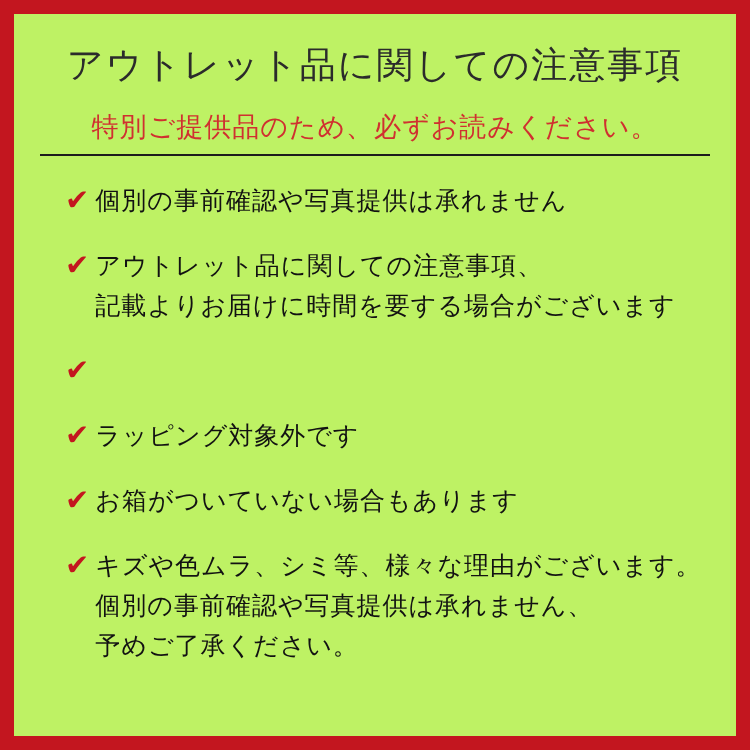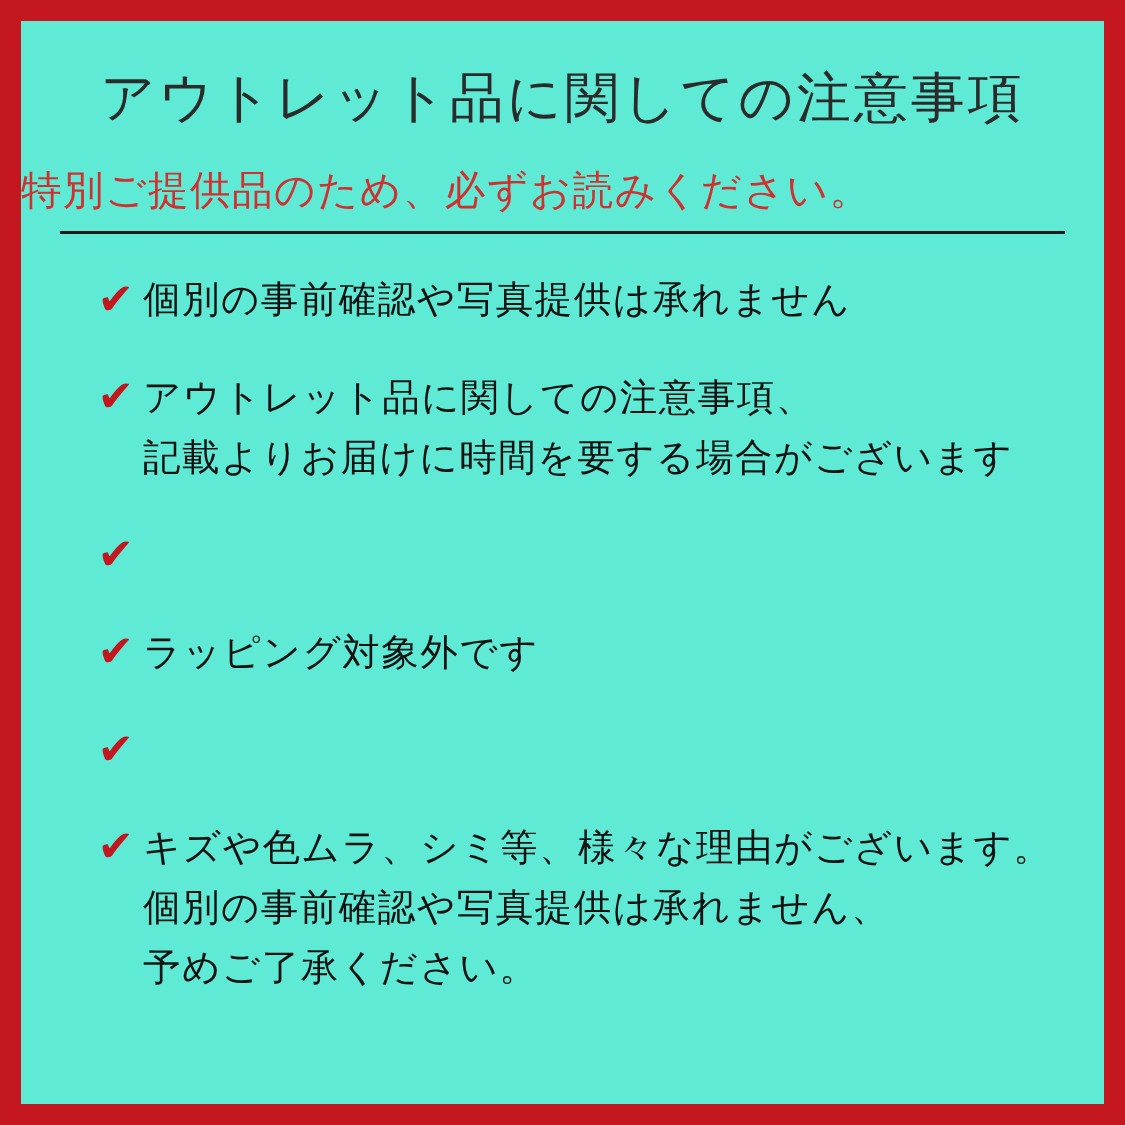--- a/index.html
+++ b/index.html
@@ -6,35 +6,36 @@
     margin: 0;
     padding: 0;
     background: #ffffff;
   }
   .canvas {
     position: relative;
     width: 750px;
     height: 750px;
     box-sizing: border-box;
     border: 14px solid #c3161f;
-    background: #5eead4;
+    background: #bef264;
     overflow: hidden;
     font-family: "Liberation Sans", "DejaVu Sans", sans-serif;
   }
   .title {
     margin-top: 33px;
     text-align: center;
     font-size: 36px;
     line-height: 1;
     letter-spacing: 2px;
     font-weight: 500;
     color: #2b2b2b;
   }
   .subtitle {
     margin-top: 31px;
+    text-align: center;
     font-size: 27px;
     line-height: 1;
     letter-spacing: 1px;
     font-weight: 400;
     color: #d03030;
   }
   .divider {
     border: none;
     border-top: 2px solid #1c1c1c;
     margin: 13px 26px 0 26px;
@@ -86,20 +87,21 @@
     </li>
     <li class="notice-item">
       <span class="check">✔</span>
     </li>
     <li class="notice-item">
       <span class="check">✔</span>
       <span class="text">ラッピング対象外です</span>
     </li>
     <li class="notice-item">
       <span class="check">✔</span>
+      <span class="text">お箱がついていない場合もあります</span>
     </li>
     <li class="notice-item">
       <span class="check">✔</span>
       <span class="text">キズや色ムラ、シミ等、様々な理由がございます。
 個別の事前確認や写真提供は承れません、
 予めご了承ください。</span>
     </li>
   </ul>
 </div>
 

